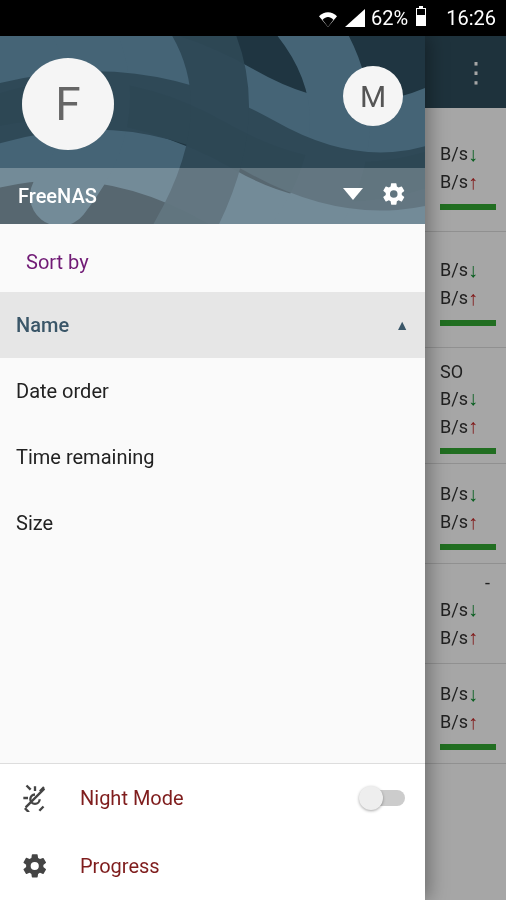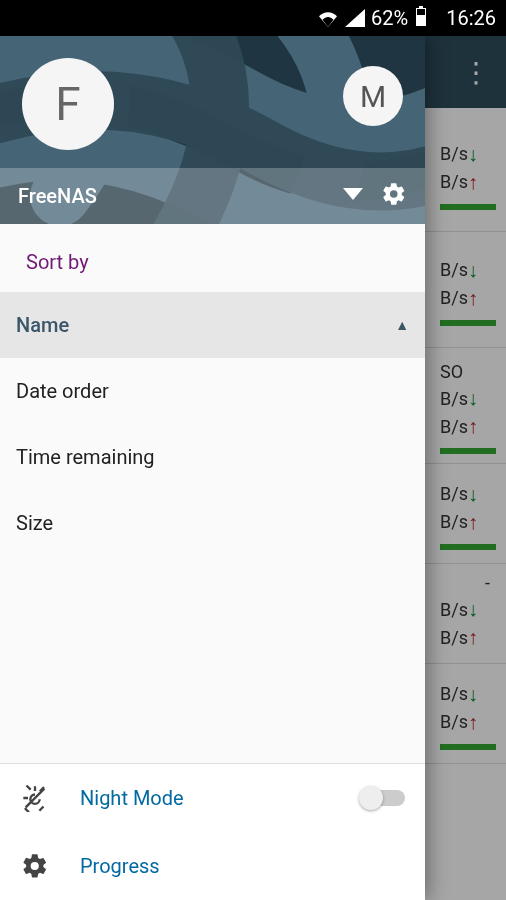--- a/index.html
+++ b/index.html
@@ -82,21 +82,21 @@
     background:#e6e6e6; color:#3a5668; font-weight:500;
     justify-content:space-between;
   }
   .sort-item.active .tri { color:#3a5668; font-size:14px; }
 
   .drawer-footer {
     border-top:1px solid #ddd; background:#fff;
   }
   .footer-row {
     height:68px; display:flex; align-items:center; padding:0 20px; gap:30px;
-    font-size:20px; color:#0369a1;
+    font-size:20px; color:#7f1d1d;
   }
   .footer-row .ico { width:30px; display:flex; align-items:center; justify-content:center; color:#555; }
   .switch {
     margin-left:auto; width:44px; height:16px; background:#ccc; border-radius:10px; position:relative;
   }
   .switch::after {
     content:""; position:absolute; top:-4px; left:-2px; width:24px; height:24px;
     background:#eee; border-radius:50%; box-shadow:0 1px 3px rgba(0,0,0,0.35);
   }
 </style>

